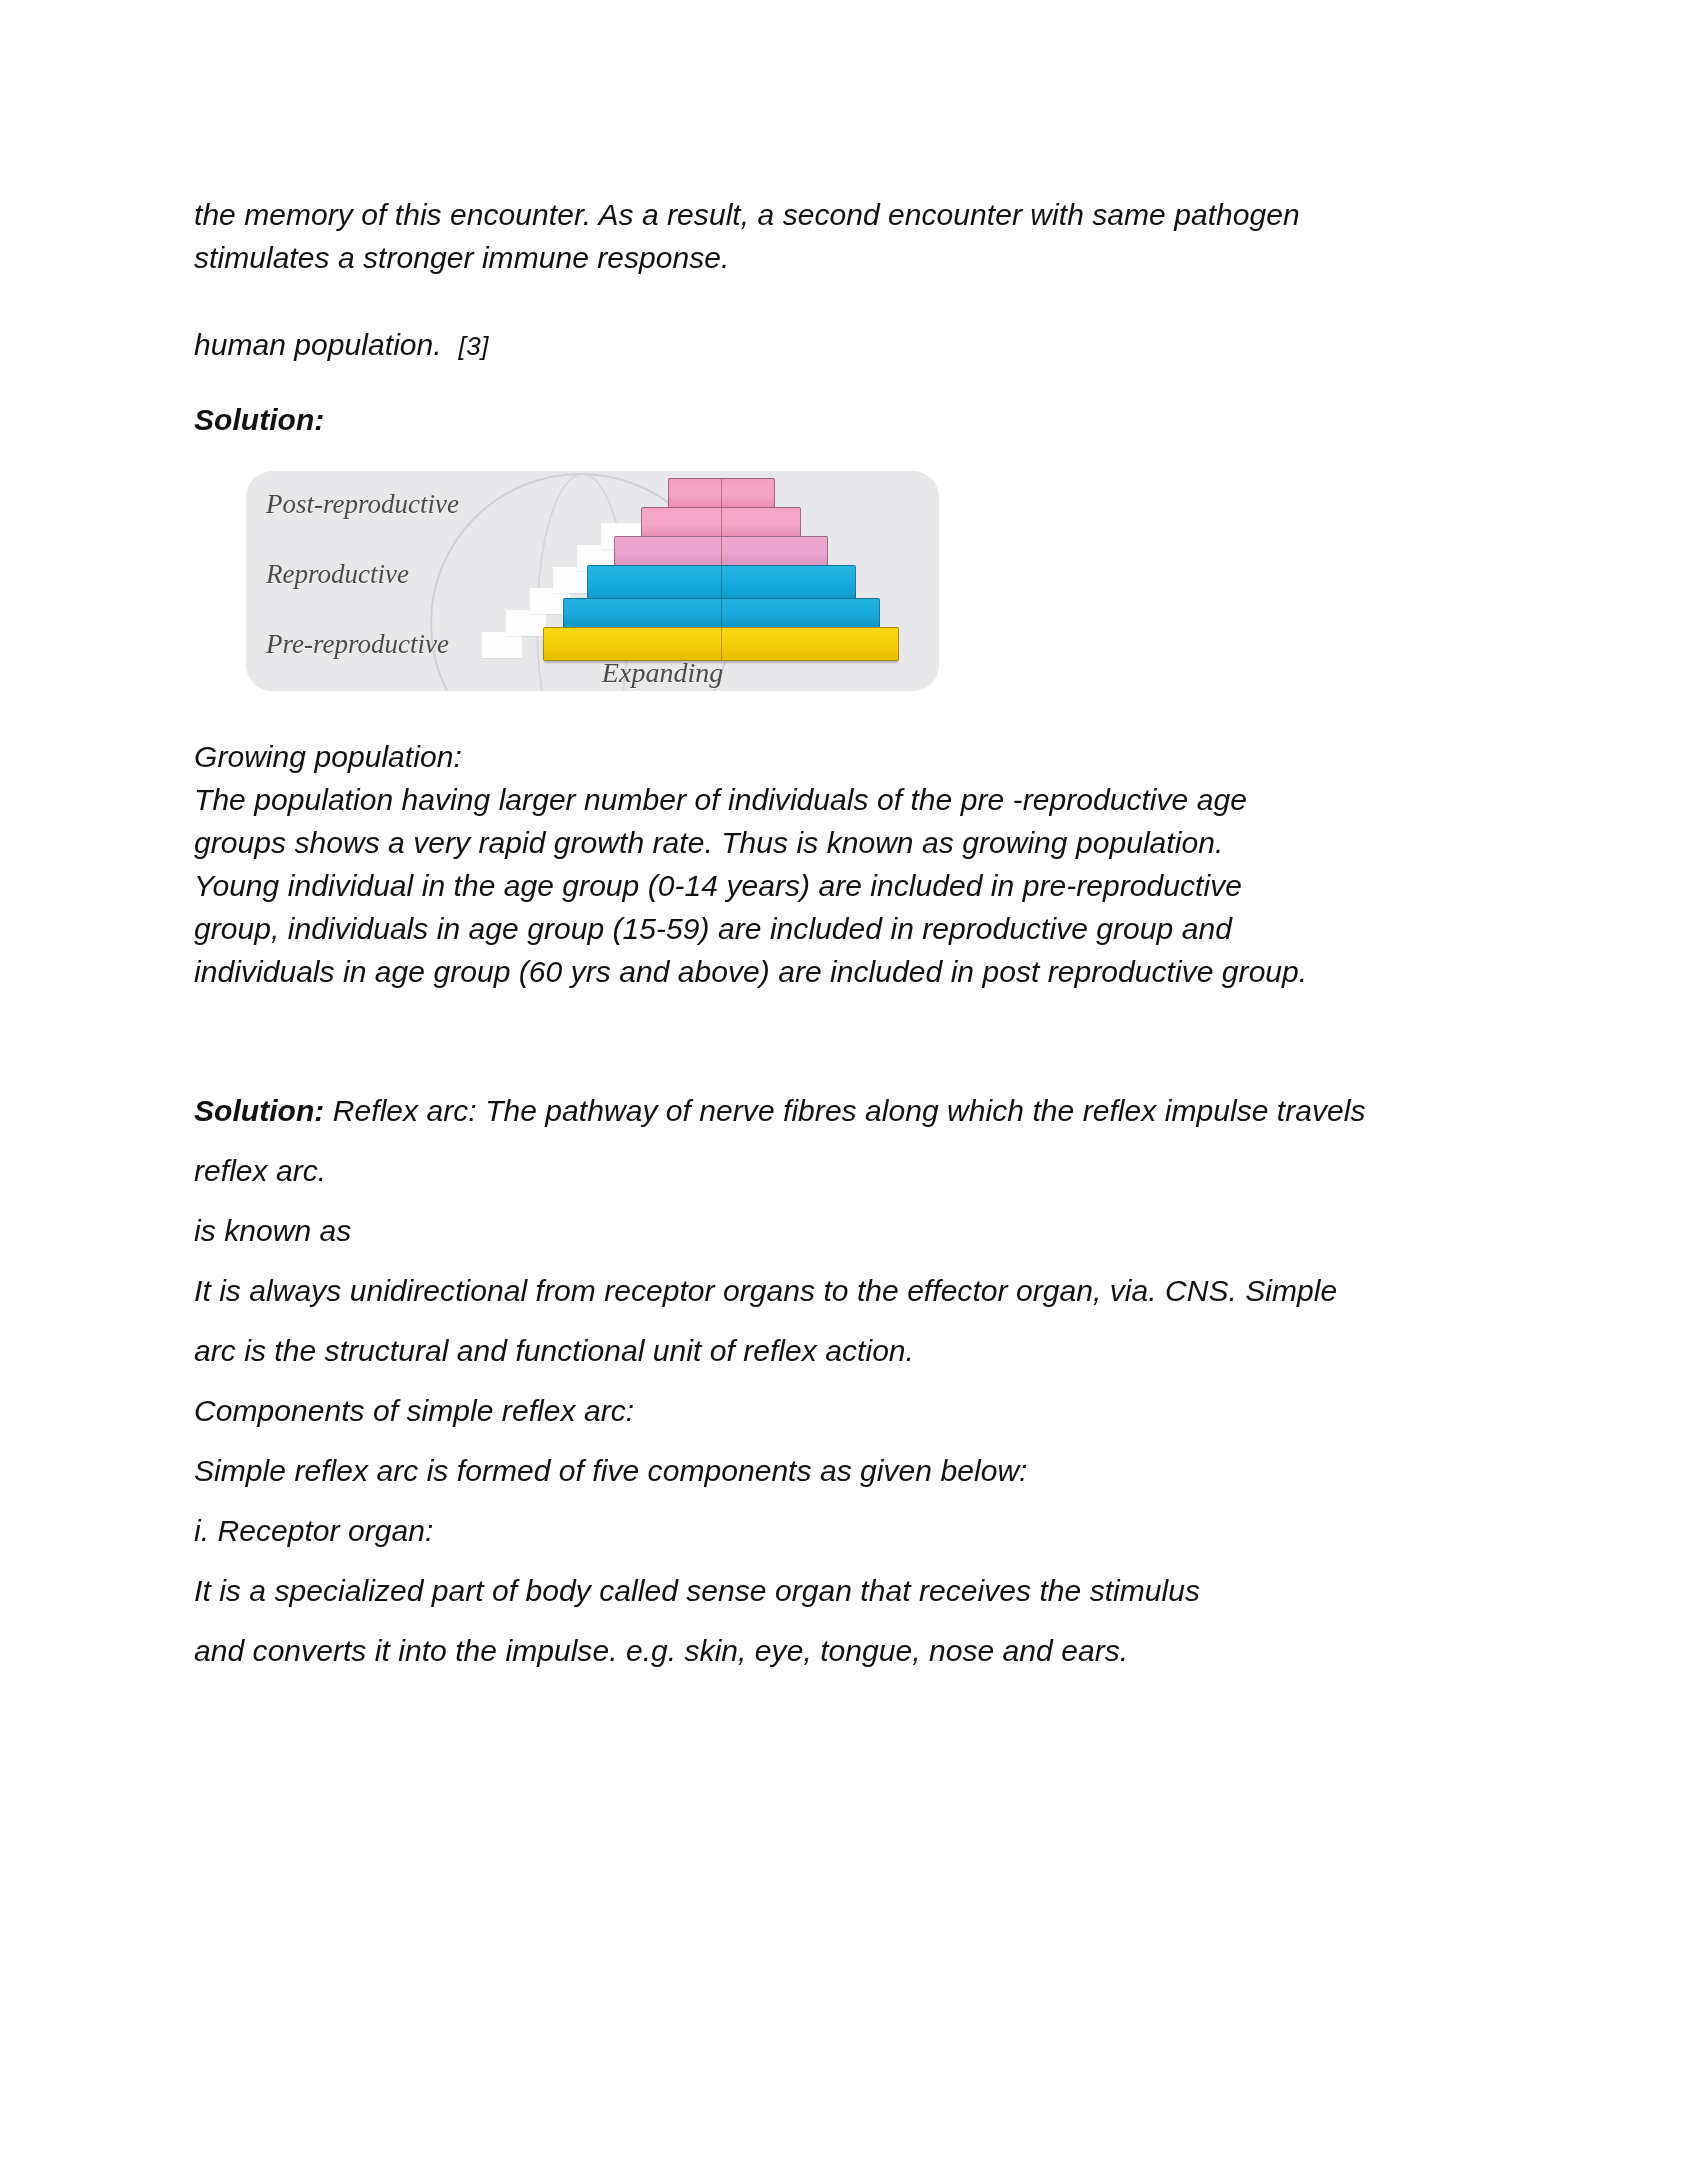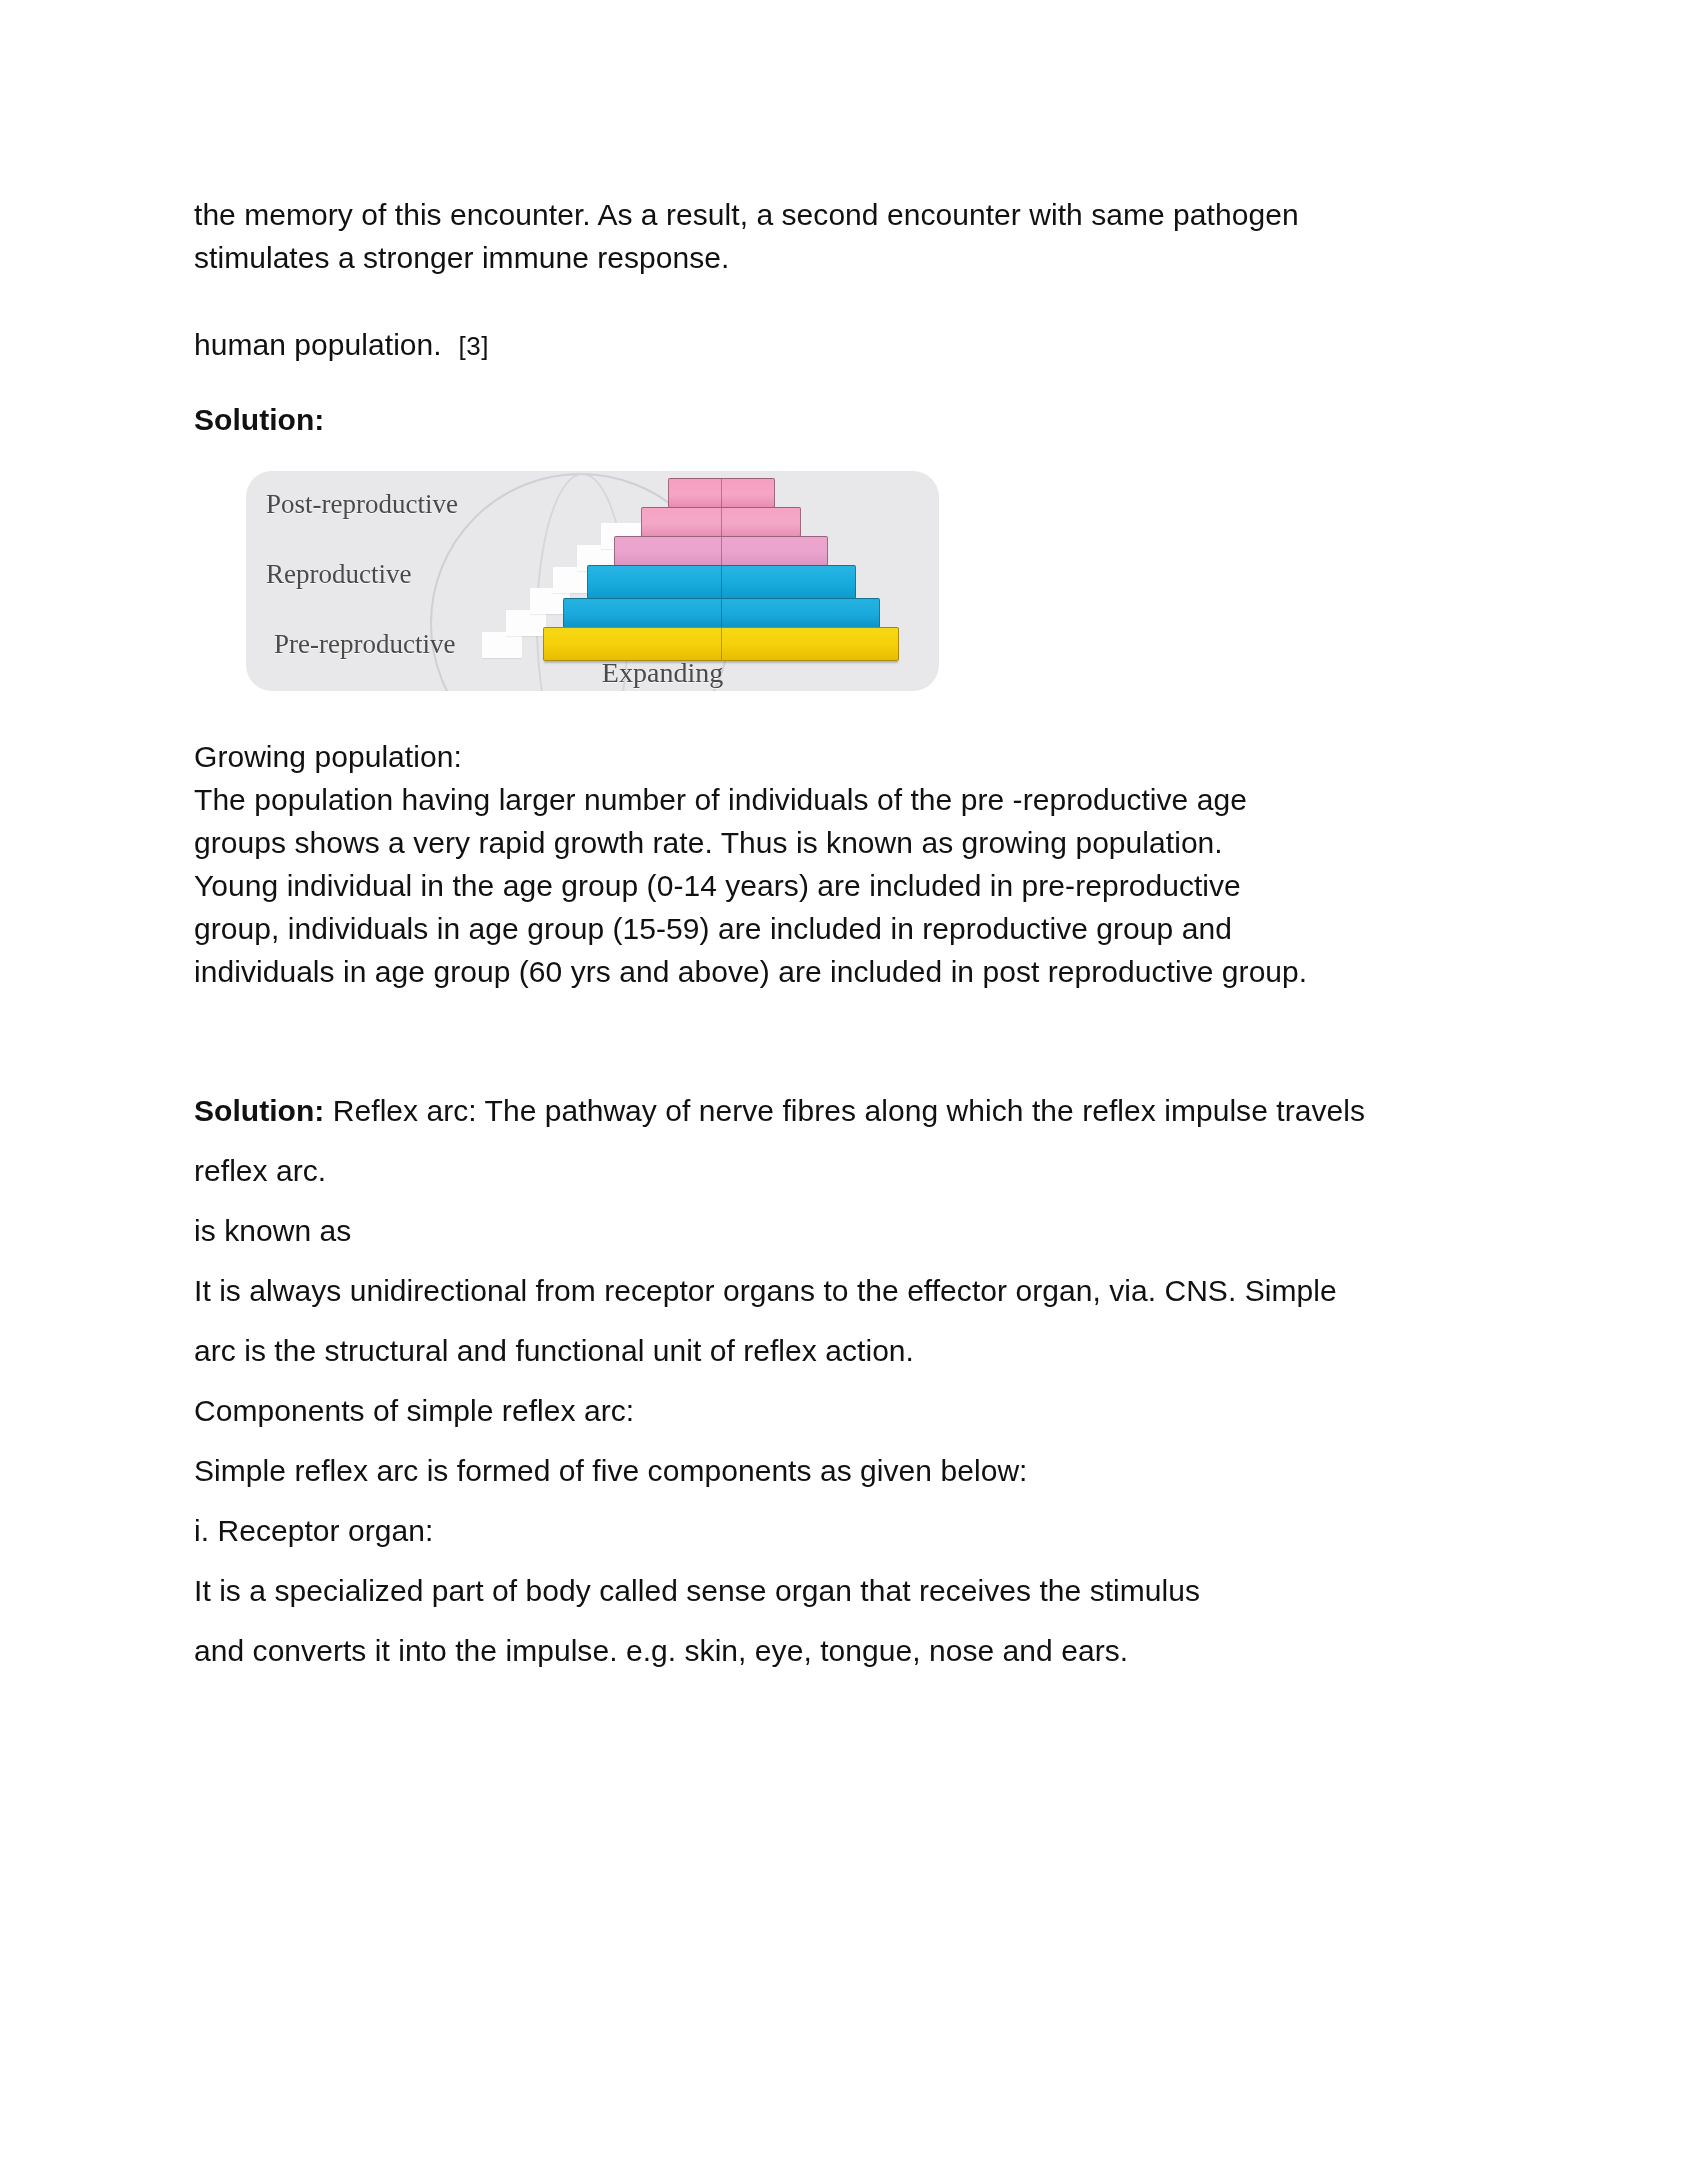--- a/index.html
+++ b/index.html
@@ -14,20 +14,21 @@
     color: #0a0a0a;
     -webkit-font-smoothing: antialiased;
   }
   .page {
     position: relative;
     width: 1683px;
     height: 2178px;
     background: #ffffff;
     box-sizing: border-box;
     padding: 193px 0 0 194px;
+    font-style: italic;
   }
   .content {
     width: 1287px;
   }
   p, .line {
     margin: 0;
     font-size: 30px;
     line-height: 43px;
     letter-spacing: 0.05px;
     color: #111111;
@@ -69,21 +70,21 @@
   .fig-label {
     font-family: "Liberation Serif", serif;
     font-size: 27px;
     line-height: 30px;
     color: #4a4a4a;
     text-shadow: 0 1px 0 rgba(255,255,255,.8);
     white-space: nowrap;
   }
   .fig-label.l1 { margin-top: 4px; }
   .fig-label.l2 { margin-top: 40px; }
-  .fig-label.l3 { margin-top: 40px; margin-left: 8px; }
+  .fig-label.l3 { margin-top: 40px; }
 
   .globe {
     position: absolute;
     left: 184px;
     top: 2px;
     width: 297px;
     height: 297px;
     border: 2px solid #cfcfd4;
     border-radius: 50%;
     z-index: 1;

